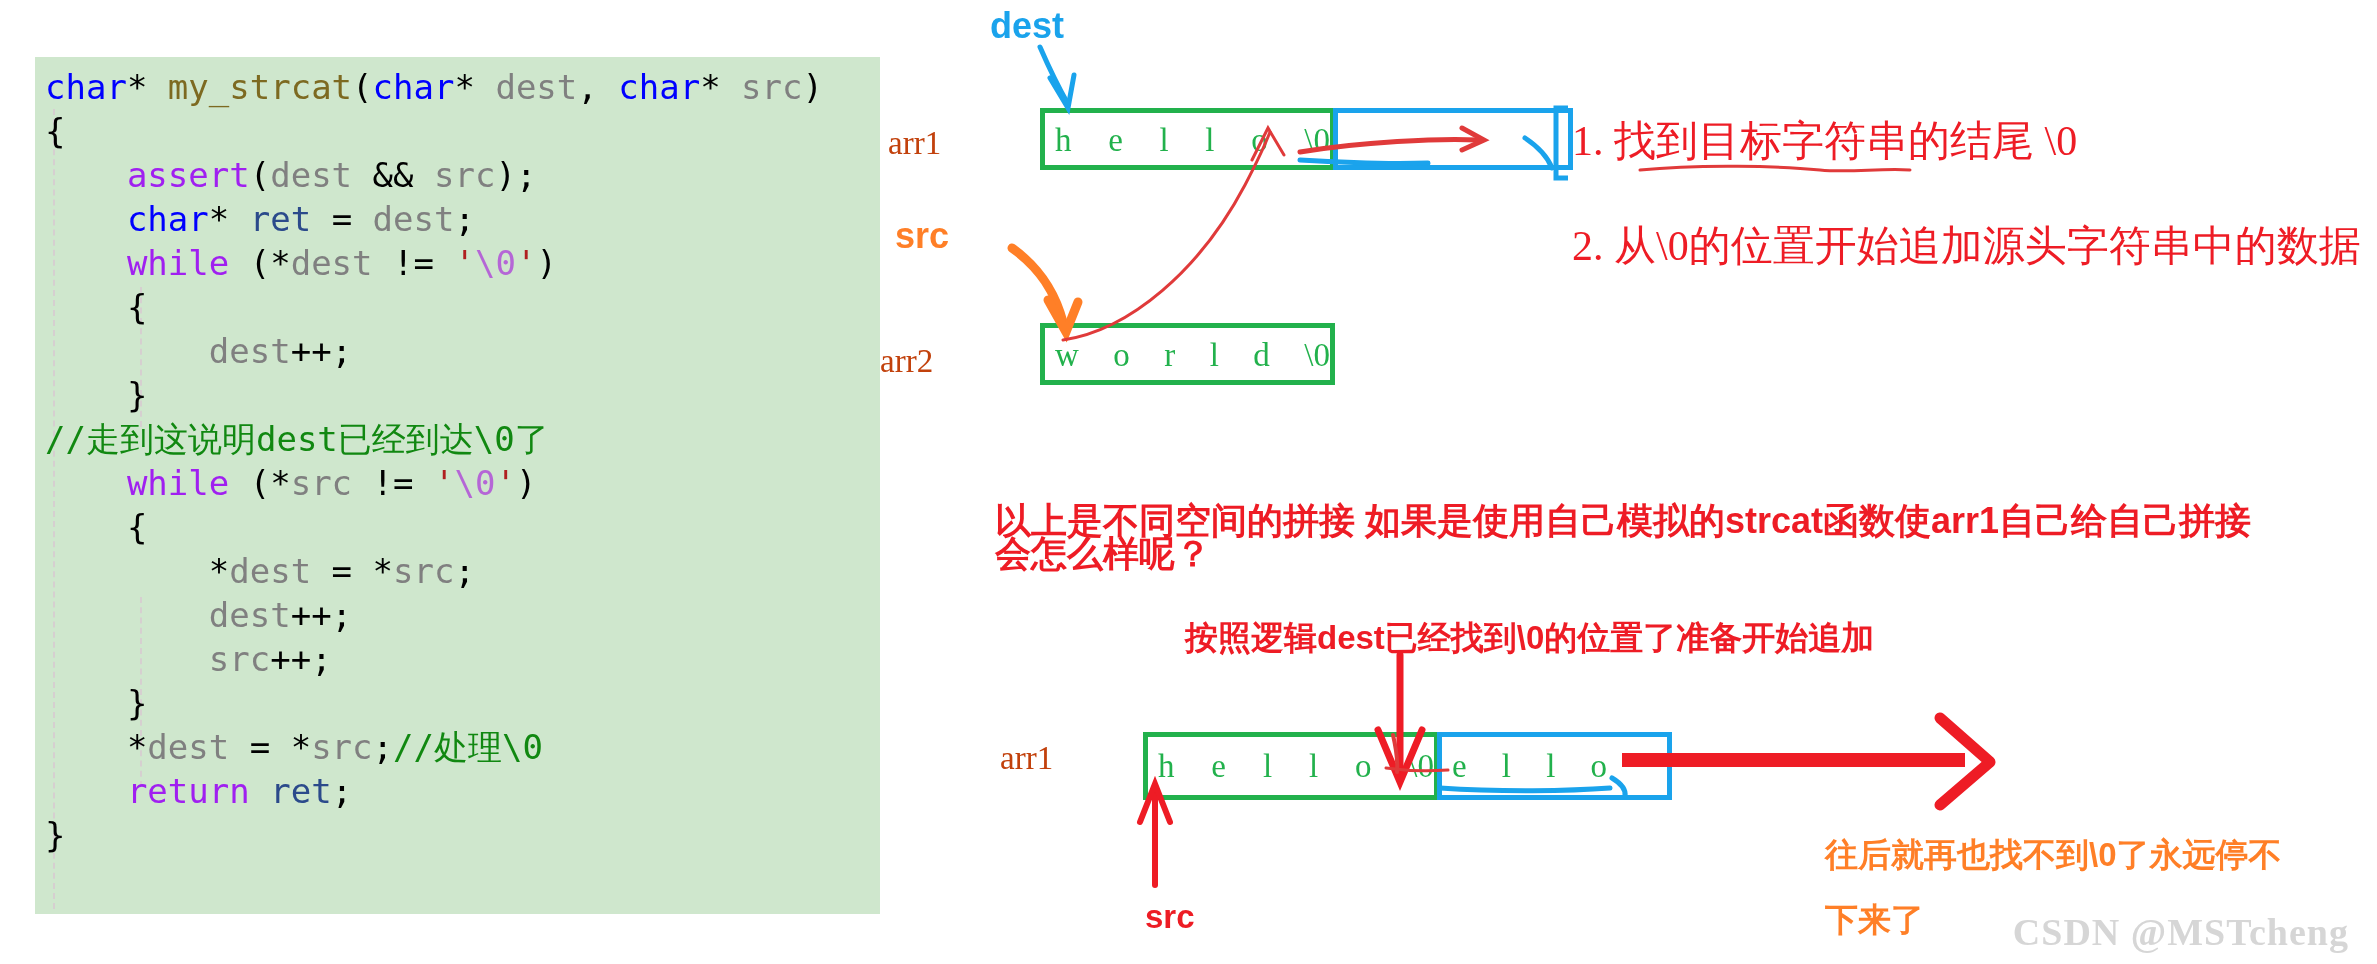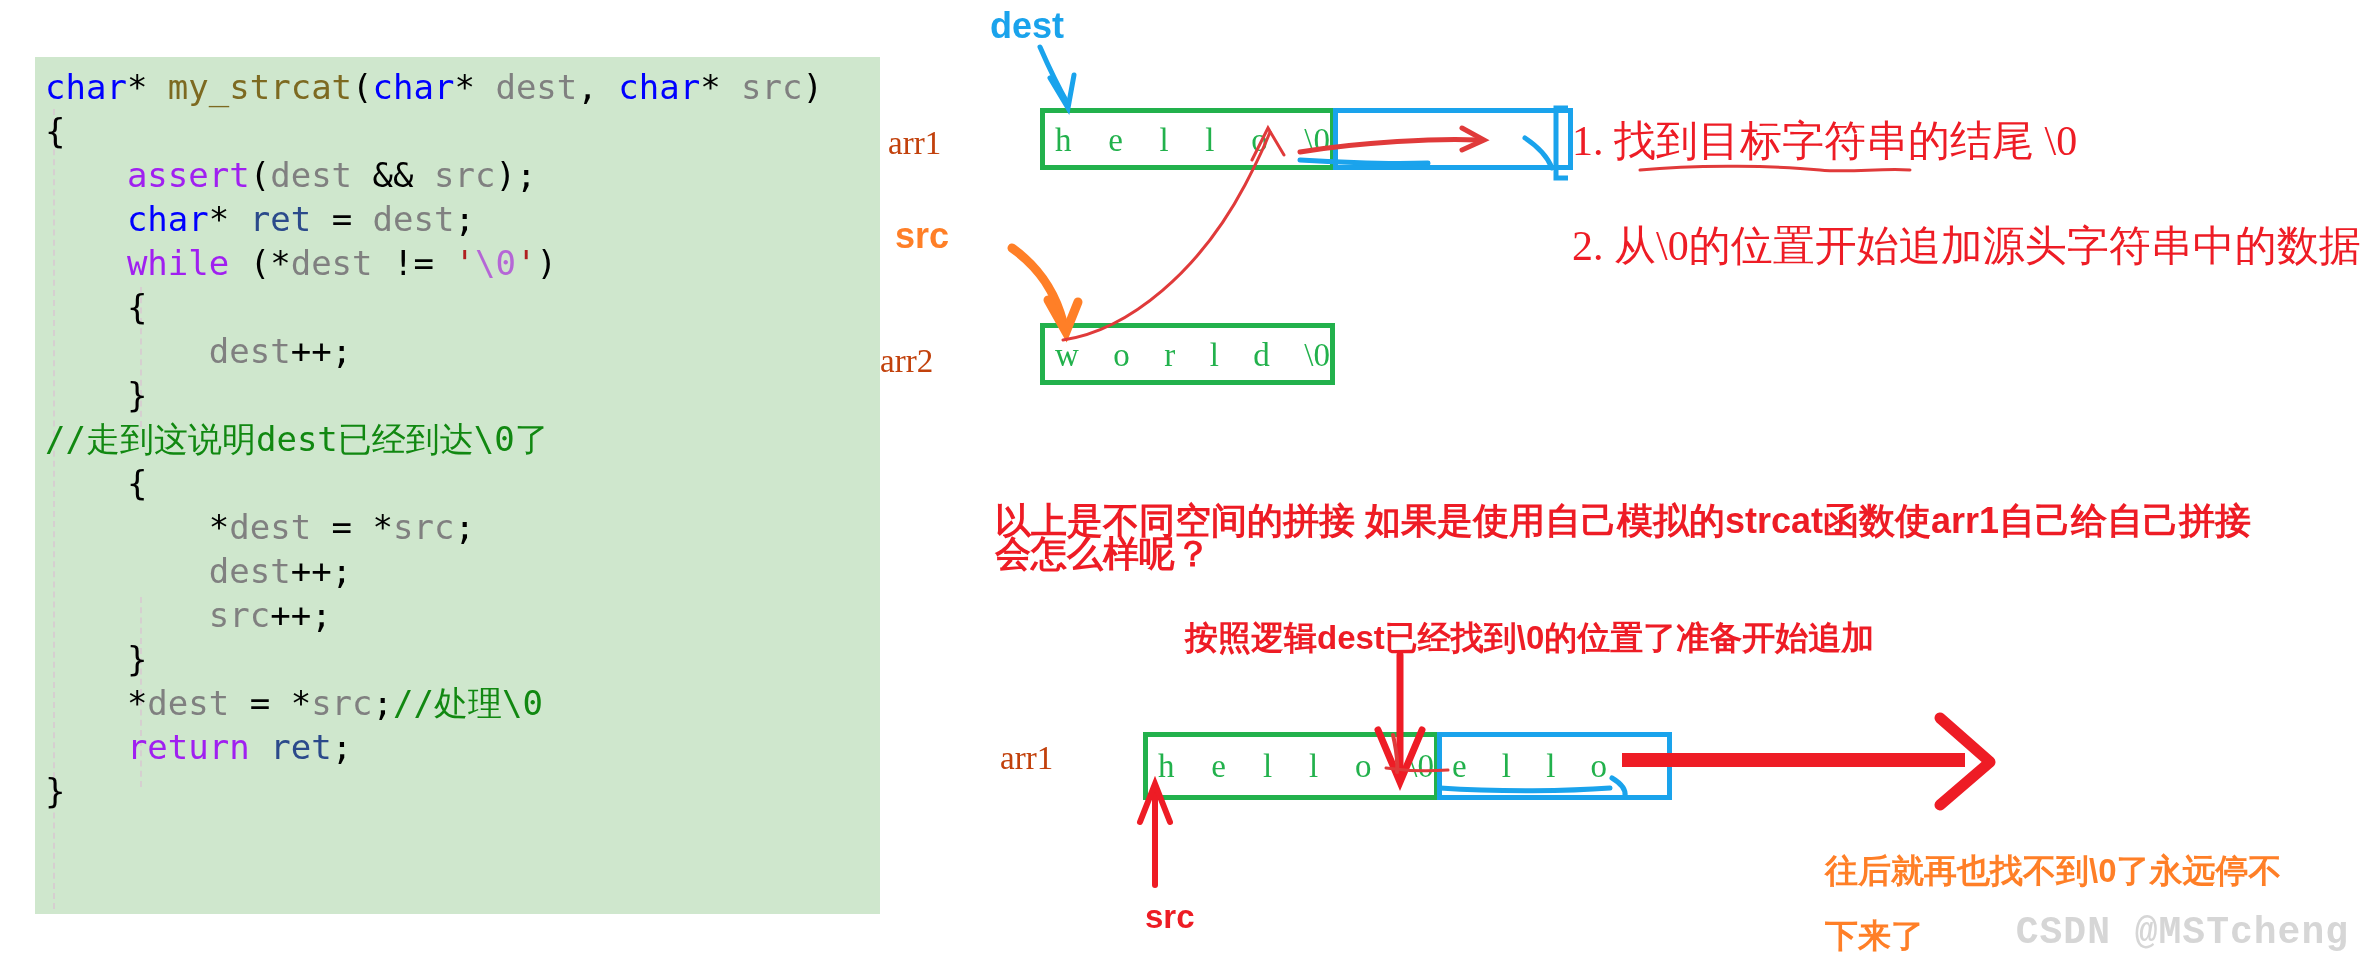--- a/index.html
+++ b/index.html
@@ -97,27 +97,26 @@
   .note-blue{color:#29a7e8;}
   .note-red-bold{
     color:#ee1c25;
     font-family:"Liberation Sans", sans-serif;
     font-weight:700;
   }
   .note-orange-bold{
     color:#ff7f27;
     font-family:"Liberation Sans", sans-serif;
     font-weight:700;
-    margin-top:16px;
   }
 
   .watermark{
     position:absolute;
     right:28px;bottom:10px;
-    font-family:Liberation Mono, monospace;
+    font-family:Liberation Serif, serif;
     font-size:38px;
     color:#d6d6d6;
     font-weight:700;
     letter-spacing:1px;
     margin-left:18px;
   }
 
   svg.overlay{position:absolute;left:0;top:0;width:2377px;height:964px;pointer-events:none;}
 </style>
 </head>
@@ -132,20 +131,21 @@
     <div class="code-inner" id="code-inner">
         <div class="code-line"><span class="k-type">char</span><span class="k-pun">* </span><span class="k-fn">my_strcat</span><span class="k-pun">(</span><span class="k-type">char</span><span class="k-pun">* </span><span class="k-id">dest</span><span class="k-pun">, </span><span class="k-type">char</span><span class="k-pun">* </span><span class="k-id">src</span><span class="k-pun">)</span></div>
         <div class="code-line"><span class="k-pun">{</span></div>
         <div class="code-line"><span class="k-pun">    </span><span class="k-ctl">assert</span><span class="k-pun">(</span><span class="k-id">dest</span><span class="k-pun"> &amp;&amp; </span><span class="k-id">src</span><span class="k-pun">);</span></div>
         <div class="code-line"><span class="k-pun">    </span><span class="k-type">char</span><span class="k-pun">* </span><span class="k-var">ret</span><span class="k-pun"> = </span><span class="k-id">dest</span><span class="k-pun">;</span></div>
         <div class="code-line"><span class="k-pun">    </span><span class="k-ctl">while</span><span class="k-pun"> (*</span><span class="k-id">dest</span><span class="k-pun"> != </span><span class="k-str">'</span><span class="k-esc">\0</span><span class="k-str">'</span><span class="k-pun">)</span></div>
         <div class="code-line"><span class="k-pun">    {</span></div>
         <div class="code-line"><span class="k-pun">        </span><span class="k-id">dest</span><span class="k-pun">++;</span></div>
         <div class="code-line"><span class="k-pun">    }</span></div>
         <div class="code-line"><span class="k-cmt">//走到这说明dest已经到达\0了</span></div>
+        <div class="code-line"><span class="k-pun">    </span><span class="k-ctl">while</span><span class="k-pun"> (*</span><span class="k-id">src</span><span class="k-pun"> != </span><span class="k-str">'</span><span class="k-esc">\0</span><span class="k-str">'</span><span class="k-pun">)</span></div>
         <div class="code-line"><span class="k-pun">    {</span></div>
         <div class="code-line"><span class="k-pun">        *</span><span class="k-id">dest</span><span class="k-pun"> = *</span><span class="k-id">src</span><span class="k-pun">;</span></div>
         <div class="code-line"><span class="k-pun">        </span><span class="k-id">dest</span><span class="k-pun">++;</span></div>
         <div class="code-line"><span class="k-pun">        </span><span class="k-id">src</span><span class="k-pun">++;</span></div>
         <div class="code-line"><span class="k-pun">    }</span></div>
         <div class="code-line"><span class="k-pun">    *</span><span class="k-id">dest</span><span class="k-pun"> = *</span><span class="k-id">src</span><span class="k-pun">;</span><span class="k-cmt">//处理\0</span></div>
         <div class="code-line"><span class="k-pun">    </span><span class="k-ctl">return</span><span class="k-pun"> </span><span class="k-var">ret</span><span class="k-pun">;</span></div>
         <div class="code-line"><span class="k-pun">}</span></div>
       </div>
   </div>

